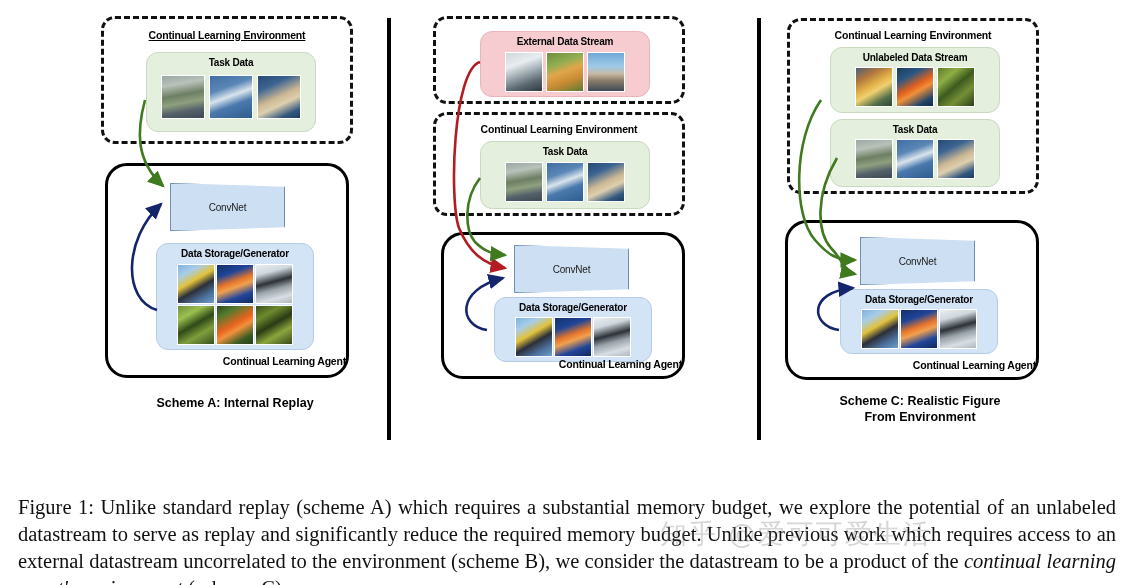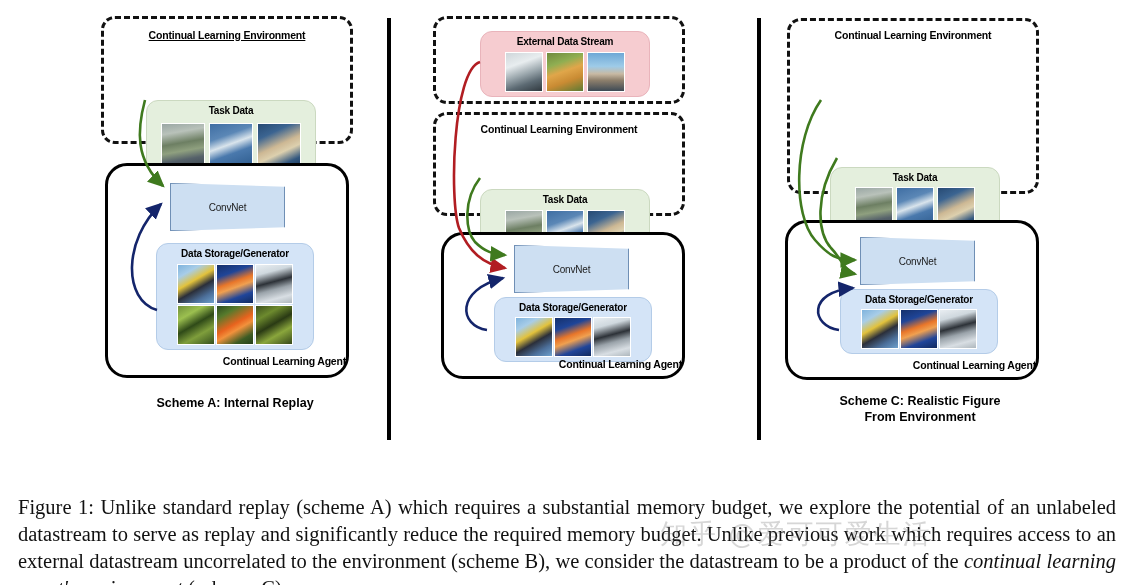--- a/index.html
+++ b/index.html
@@ -34,21 +34,21 @@
     letter-spacing:-0.2px;
   }
   .env-title.underlined{text-decoration:underline;}
 
   
   .data-group{
     position:absolute;
     border-radius:12px;
     box-sizing:border-box;
   }
-  .dg-green{background:#e4efdd;border:1px solid #cbd9c0;margin-top:48px;}
+  .dg-green{background:#e4efdd;border:1px solid #cbd9c0;}
   .dg-pink{background:#f6ccd0;border:1px solid #e9b4bb;}
   .dg-blue{background:#d4e4f7;border:1px solid #b4cce8;}
   .dg-title{
     position:absolute;left:0;right:0;top:4px;
     text-align:center;font-size:10px;font-weight:bold;color:#000;
     letter-spacing:-0.2px;
   }
   .thumbs{
     position:absolute;display:flex;gap:4px;justify-content:center;
   }
@@ -247,20 +247,28 @@
       <path d="M62,330 C34,326 30,290 78,278" fill="none" stroke="#14256b" stroke-width="2.6" marker-end="url(#ahBlueB)"></path>
     </svg>
 
   </div>
 
   <div class="panel panel-c">
 
     <div class="env-box" style="left:12px;top:18px;width:252px;height:176px;">
       <div class="env-title" style="top:8px;">Continual Learning Environment</div>
 
+      <div class="data-group dg-green" style="left:40px;top:26px;width:170px;height:66px;">
+        <div class="dg-title">Unlabeled Data Stream</div>
+        <div class="thumbs" style="left:0;right:0;top:19px;gap:3px;">
+          <div class="thumb small ph-fishyellow"></div>
+          <div class="thumb small ph-goldfish"></div>
+          <div class="thumb small ph-leaf"></div>
+        </div>
+      </div>
 
       <div class="data-group dg-green" style="left:40px;top:98px;width:170px;height:68px;">
         <div class="dg-title">Task Data</div>
         <div class="thumbs" style="left:0;right:0;top:19px;gap:3px;">
           <div class="thumb small ph-goose"></div>
           <div class="thumb small ph-gull"></div>
           <div class="thumb small ph-duck"></div>
         </div>
       </div>
     </div>

